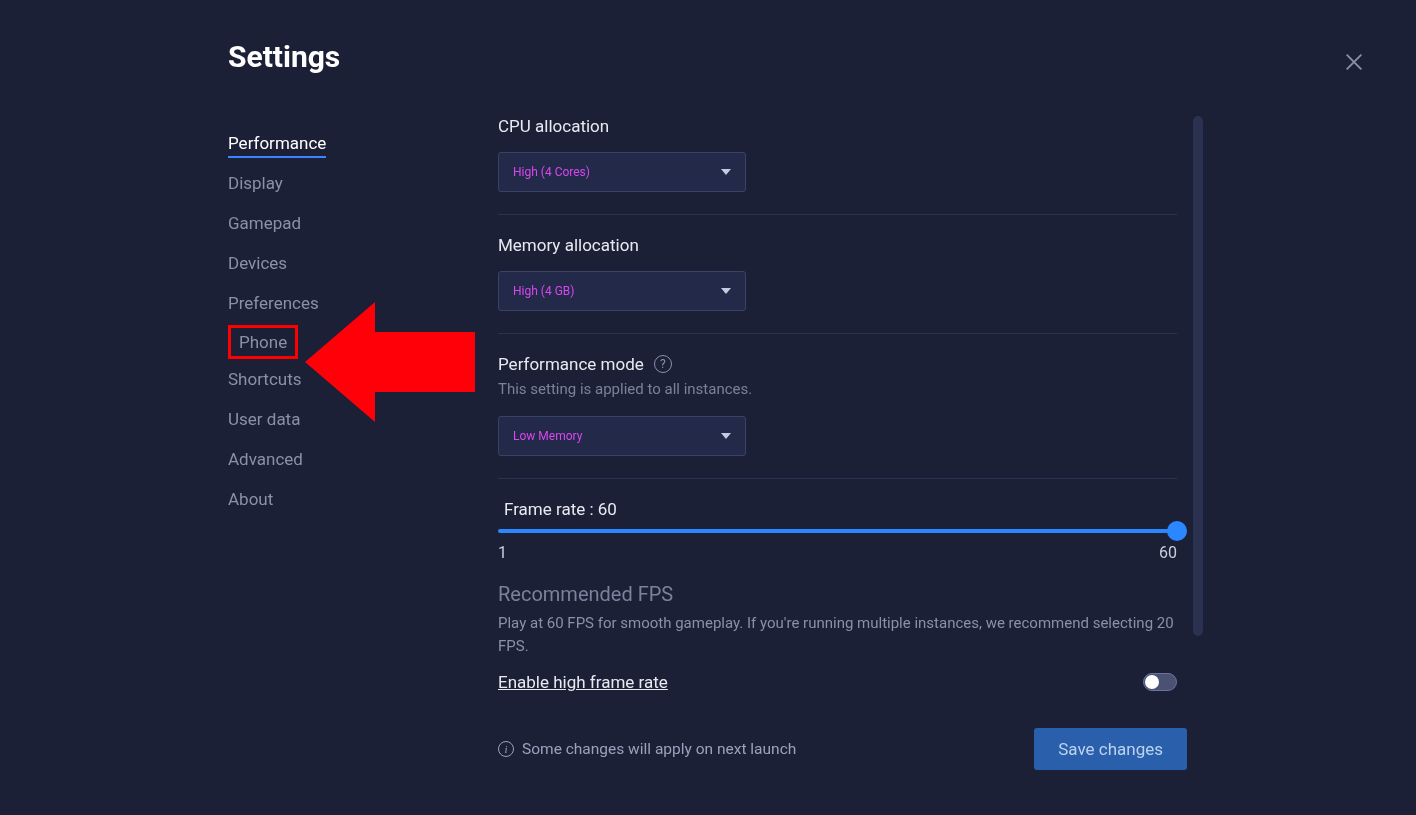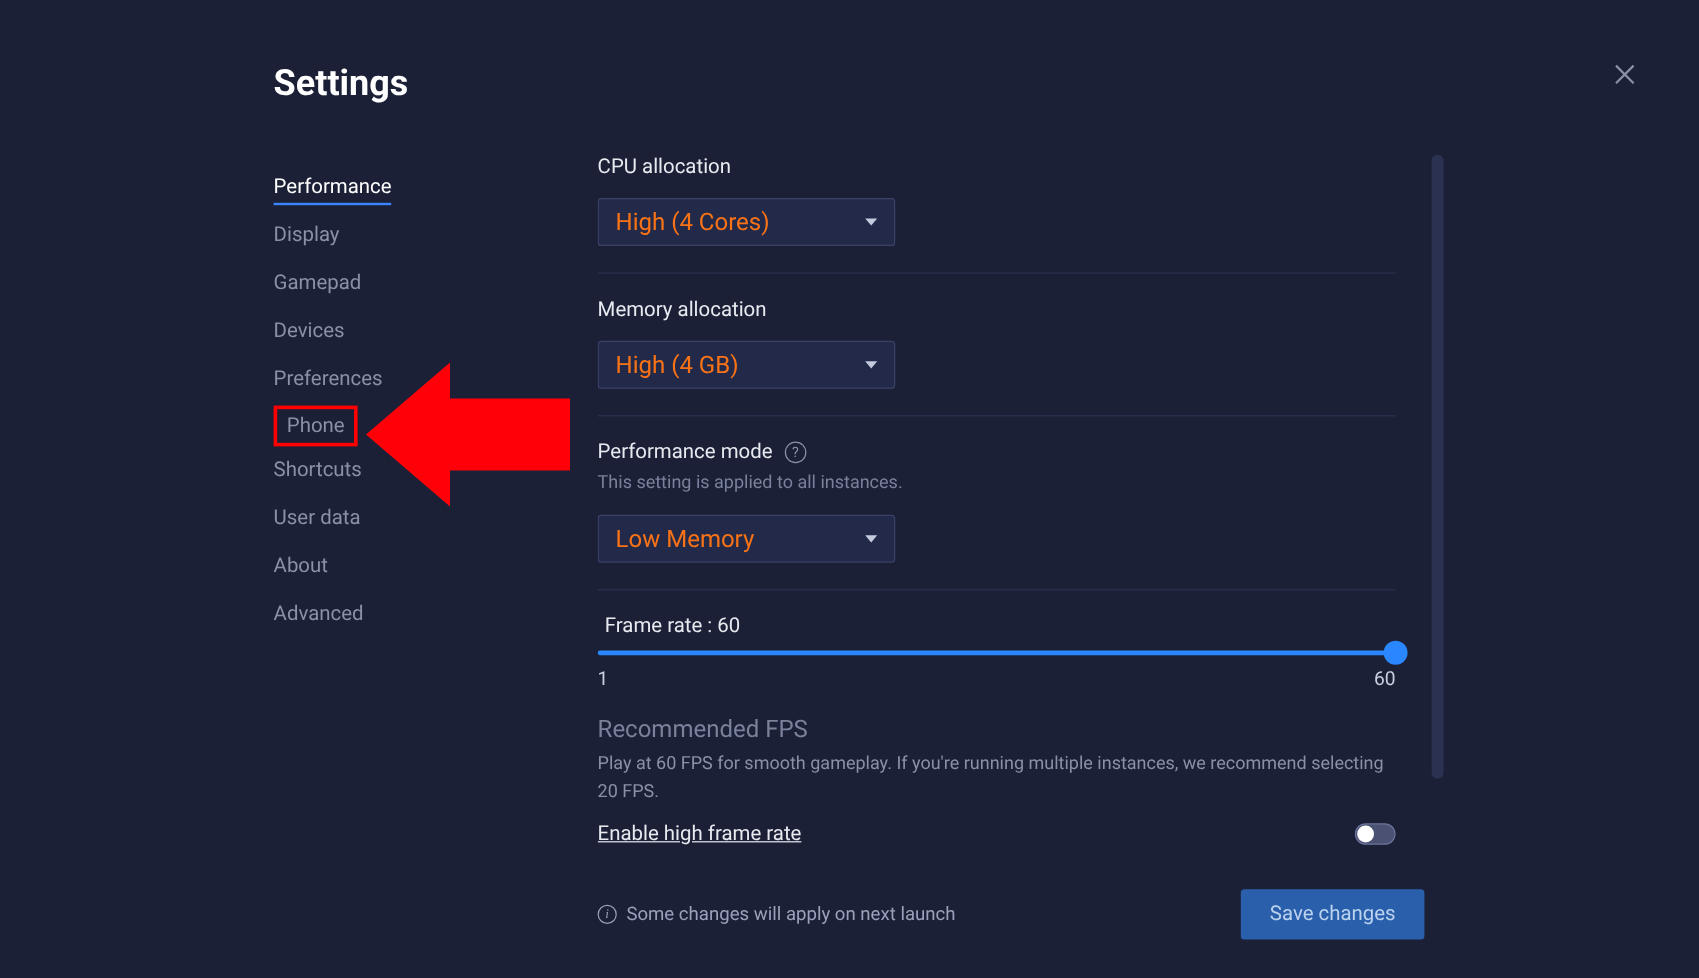--- a/index.html
+++ b/index.html
@@ -7,21 +7,21 @@
   body {
     background: #1b2037;
     font-family: -apple-system, BlinkMacSystemFont, "Segoe UI", Roboto, Arial, sans-serif;
     color: #e8eaf0;
     overflow: hidden;
     position: relative;
   }
   .container {
     position: absolute;
     left: 228px;
-    top: 52px;
+    top: 39px;
     width: 965px;
     height: 740px;
   }
   .title {
     font-size: 30px;
     font-weight: 700;
     color: #ffffff;
     margin-bottom: 42px;
   }
   .close-btn {
@@ -66,21 +66,21 @@
     border: 3px solid #ff0000;
     padding: 4px 8px;
     width: auto;
   }
   .main {
     flex: 1;
     position: relative;
     height: 580px;
   }
   .scroll {
-    padding-right: 30px;
+    padding-right: 16px;
     height: 580px;
     overflow: hidden;
   }
   .section {
     padding: 0 0 22px 0;
     border-bottom: 1px solid #2b3150;
     margin-bottom: 20px;
   }
   .section.last { border-bottom: none; margin-bottom: 0; padding-bottom: 0; }
   .label {
@@ -96,22 +96,22 @@
     color: #7a819b;
     margin-top: -10px;
     margin-bottom: 18px;
   }
   .select {
     width: 248px;
     height: 40px;
     background: #232a49;
     border: 1px solid #3b4266;
     border-radius: 3px;
-    color: #f97316;
-    font-size: 20px;
+    color: #d946ef;
+    font-size: 12px;
     padding: 0 14px;
     display: flex;
     align-items: center;
     justify-content: space-between;
     cursor: pointer;
   }
   .select .caret {
     width: 0; height: 0;
     border-left: 5px solid transparent;
     border-right: 5px solid transparent;
@@ -260,22 +260,22 @@
   <div class="body">
     <div class="sidebar">
       <div class="sidebar-item-wrap"><div class="sidebar-item active"><span>Performance</span></div></div>
       <div class="sidebar-item-wrap"><div class="sidebar-item"><span>Display</span></div></div>
       <div class="sidebar-item-wrap"><div class="sidebar-item"><span>Gamepad</span></div></div>
       <div class="sidebar-item-wrap"><div class="sidebar-item"><span>Devices</span></div></div>
       <div class="sidebar-item-wrap"><div class="sidebar-item"><span>Preferences</span></div></div>
       <div class="sidebar-item-wrap"><div class="sidebar-item boxed"><span>Phone</span></div></div>
       <div class="sidebar-item-wrap"><div class="sidebar-item"><span>Shortcuts</span></div></div>
       <div class="sidebar-item-wrap"><div class="sidebar-item"><span>User data</span></div></div>
+      <div class="sidebar-item-wrap"><div class="sidebar-item"><span>Advanced</span></div></div>
       <div class="sidebar-item-wrap"><div class="sidebar-item"><span>About</span></div></div>
-      <div class="sidebar-item-wrap"><div class="sidebar-item"><span>Advanced</span></div></div>
     </div>
 
     <div class="main">
       <div class="scroll">
         <div class="section">
           <div class="label">CPU allocation</div>
           <div class="select">
             <span>High (4 Cores)</span>
             <span class="caret"></span>
           </div>

